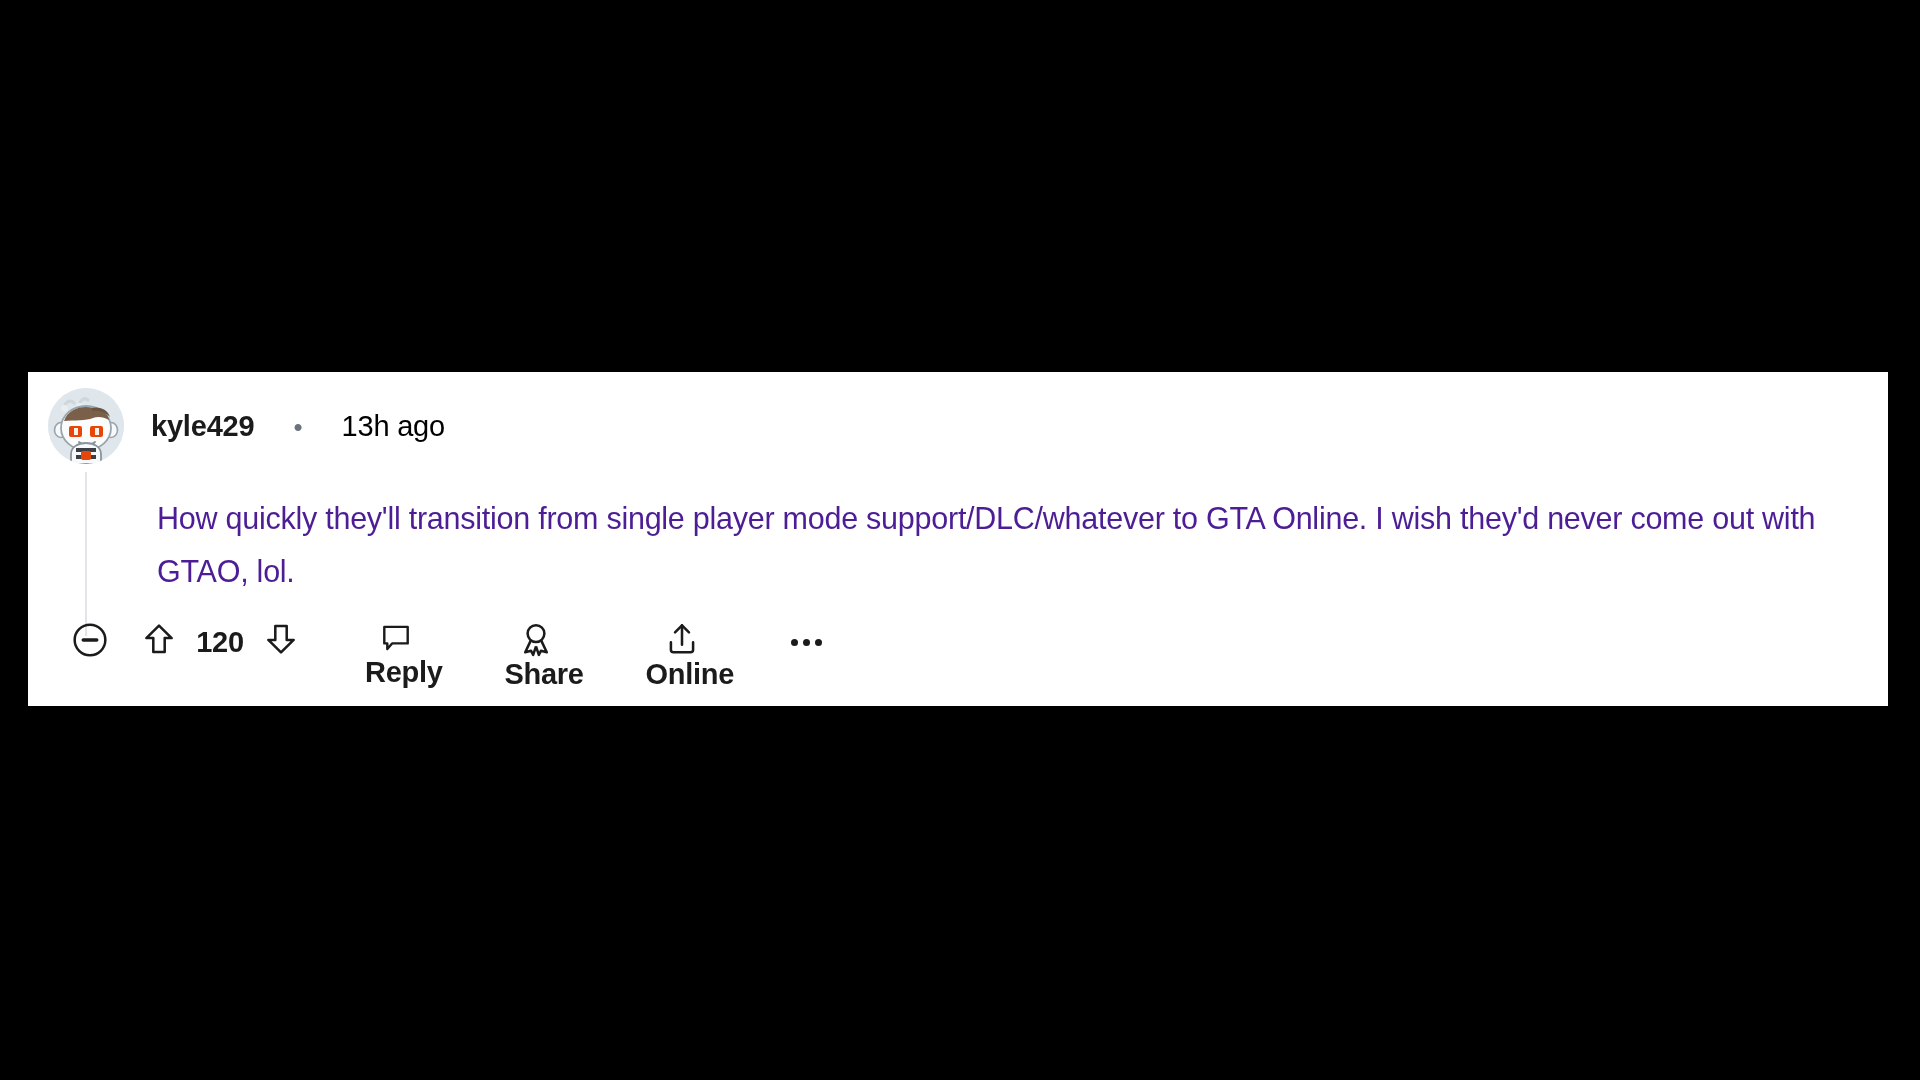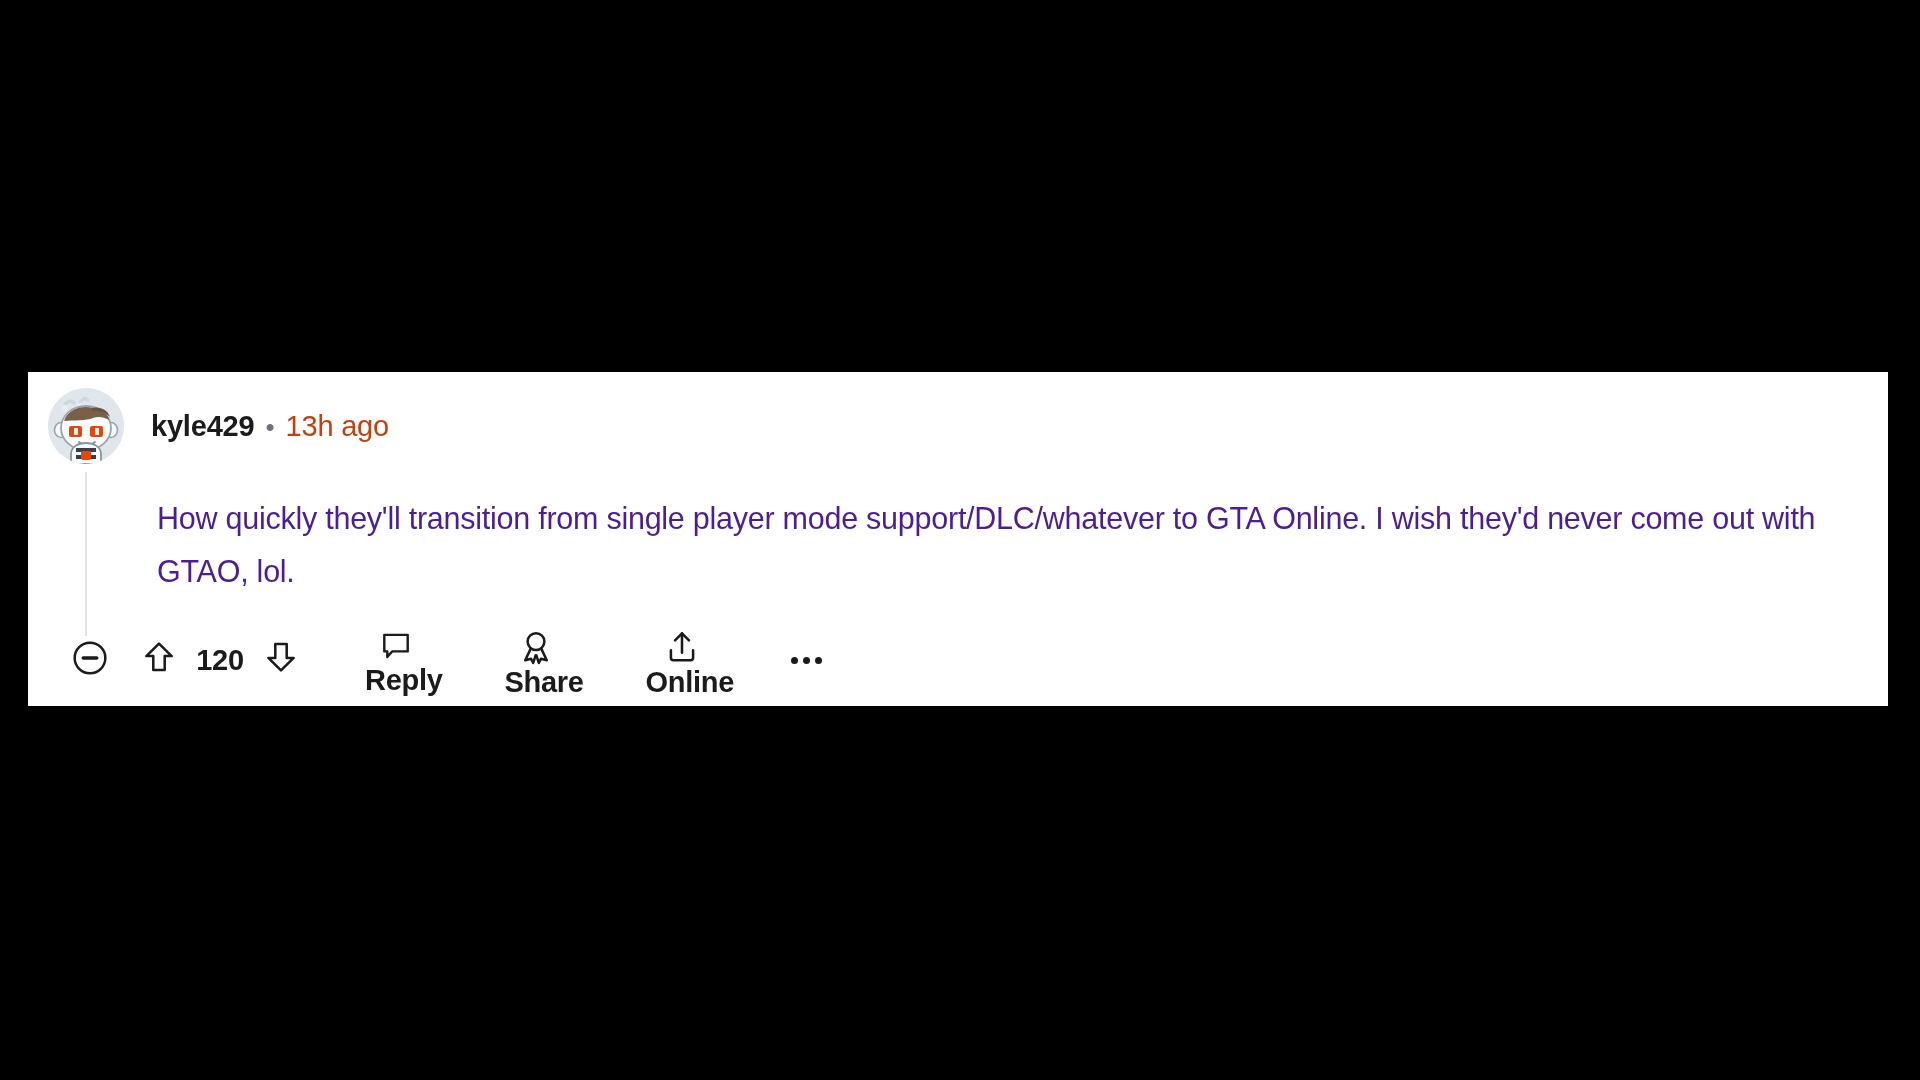--- a/index.html
+++ b/index.html
@@ -50,39 +50,40 @@
     flex: 0 0 auto;
   }
 
   .avatar svg { display: block; width: 76px; height: 76px; }
 
   .header-meta {
     display: flex;
     align-items: baseline;
     margin-left: 27px;
     white-space: nowrap;
+    gap: 28px;
   }
 
   .username {
     font-size: 29px;
     font-weight: bold;
     color: #1b1b1b;
     letter-spacing: -0.2px;
   }
 
   .meta-dot {
     font-size: 26px;
     color: #6a737c;
     margin: 0 11px;
     line-height: 1;
   }
 
   .timestamp {
     font-size: 29px;
-    color: #c2410c;
+    color: #000000;
     letter-spacing: -0.2px;
   }
 
   
   .thread-line {
     position: absolute;
     left: 57px;
     top: 100px;
     width: 2px;
     height: 164px;
@@ -101,21 +102,21 @@
     letter-spacing: -0.25px;
   }
 
   
   .action-bar {
     position: absolute;
     left: 40px;
     top: 248px;
     height: 62px;
     display: flex;
-    align-items: flex-end;
+    align-items: flex-start;
   }
 
   .act {
     display: flex;
     align-items: center;
     height: 54px;
     border-radius: 27px;
     cursor: pointer;
     color: #1b1b1b;
     flex-direction: column;

